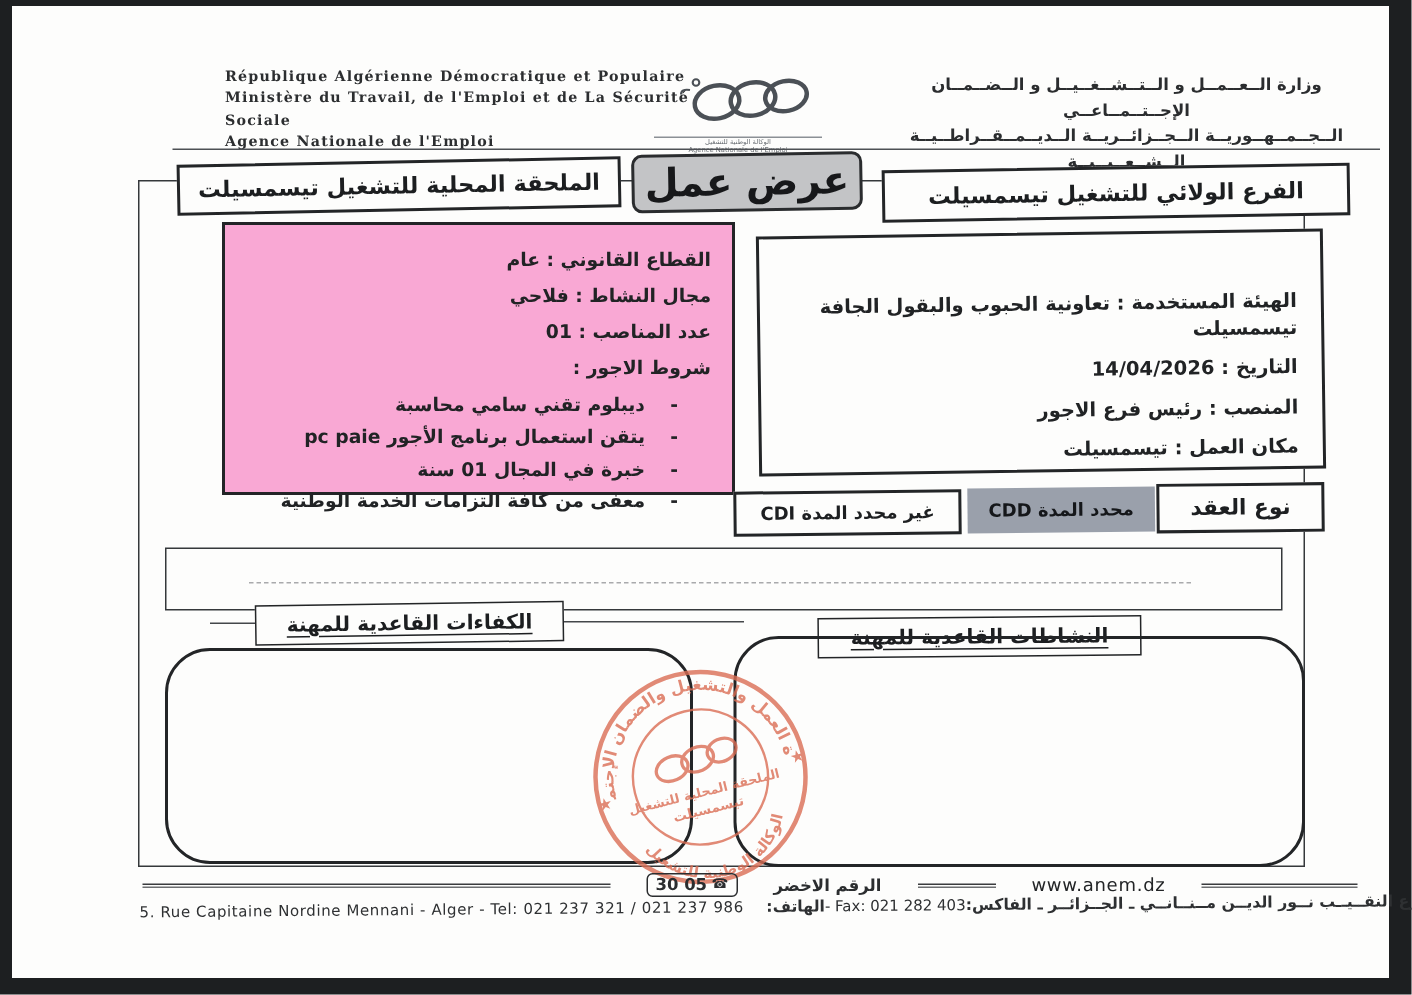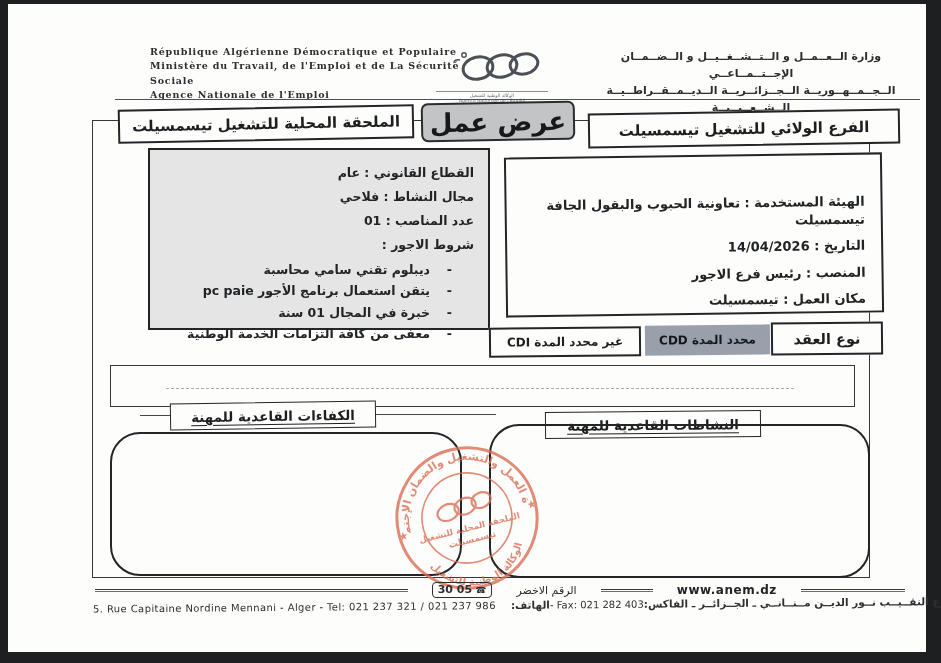--- a/index.html
+++ b/index.html
@@ -24,21 +24,21 @@
   .office-left  { left:118px; top:107px; width:296px; height:34px; transform:rotate(-1.1deg); }
   .office-right { left:588px; top:111px; width:312px; height:35px; transform:rotate(-0.9deg); }
   .main-title { left:421px; top:102px; width:154px; height:39px; background:#c3c4c6;
                 border:2px solid #2a2c2e; border-radius:7px; display:flex; align-items:center; justify-content:center;
                 font-weight:bold; font-size:26px; color:#17181a; transform:rotate(-1deg); letter-spacing:1px; }
 
   
   .outer-frame { left:92px; top:120px; width:778px; height:458px; border:1.6px solid #35383b; }
 
   
-  .job-box { left:148px; top:148px; width:342px; height:182px; border:2px solid #232527; background:#e5e5e5;
+  .job-box { left:148px; top:148px; width:342px; height:182px; border:2px solid #232527; background:#f9a8d4;
              direction:rtl; padding:14px 14px 0 10px; font-size:12.5px; font-weight:bold; color:#212325; }
   .job-line { margin-bottom:6px; line-height:1.45; }
   .req-line { display:flex; gap:14px; padding-right:22px; margin-bottom:4px; line-height:1.4; }
   .req-dash { width:8px; }
 
   
   .emp-box { left:505px; top:155px; width:378px; height:160px; border:2px solid #232527; background:#fdfdfc;
              direction:rtl; padding:38px 16px 0 10px; font-size:13px; font-weight:bold; color:#212325;
              transform:rotate(-0.8deg); }
   .emp-line { margin-bottom:9px; line-height:1.35; }
@@ -67,22 +67,22 @@
   .round-right { left:489px; top:424px; width:381px; height:154px; }
 
   
   .stamp { left:382px; top:438px; width:170px; height:160px; opacity:.8; transform:rotate(-14deg); }
 
   
   .foot-rule-row { left:95px; top:581px; width:810px; height:18px; display:flex; align-items:center; gap:24px; }
   .f-line { border-top:1px solid #3a3c3e; border-bottom:1px solid #6d6f71; height:3px; }
   .badge { border:1.6px solid #2b2d2f; border-radius:4px; padding:0 5px; font-weight:bold; font-size:11px;
            color:#2b2d2f; display:flex; align-items:center; gap:3px; line-height:14px; }
-  .green-label { direction:rtl; font-weight:normal; font-size:11px; color:#2b2d2f; white-space:nowrap; }
-  .website { font-weight:bold; font-size:12px; color:#222426; letter-spacing:.5px; }
+  .green-label { direction:rtl; font-weight:bold; font-size:11px; color:#2b2d2f; white-space:nowrap; }
+  .website { font-weight:normal; font-size:12px; color:#222426; letter-spacing:.5px; }
   .addr-row { left:93px; top:599px; width:814px; display:flex; justify-content:space-between; align-items:baseline;
               font-size:10px; color:#2e3032; transform:rotate(-0.5deg); white-space:nowrap; }
   .addr-fr { letter-spacing:.4px; }
   .addr-ar { direction:rtl; font-weight:bold; font-size:10.5px; }
   .phone-ar { direction:rtl; font-weight:bold; font-size:10.5px;margin-left:15px; }
 </style>
 </head>
 <body>
 
 <div id="canvas">

